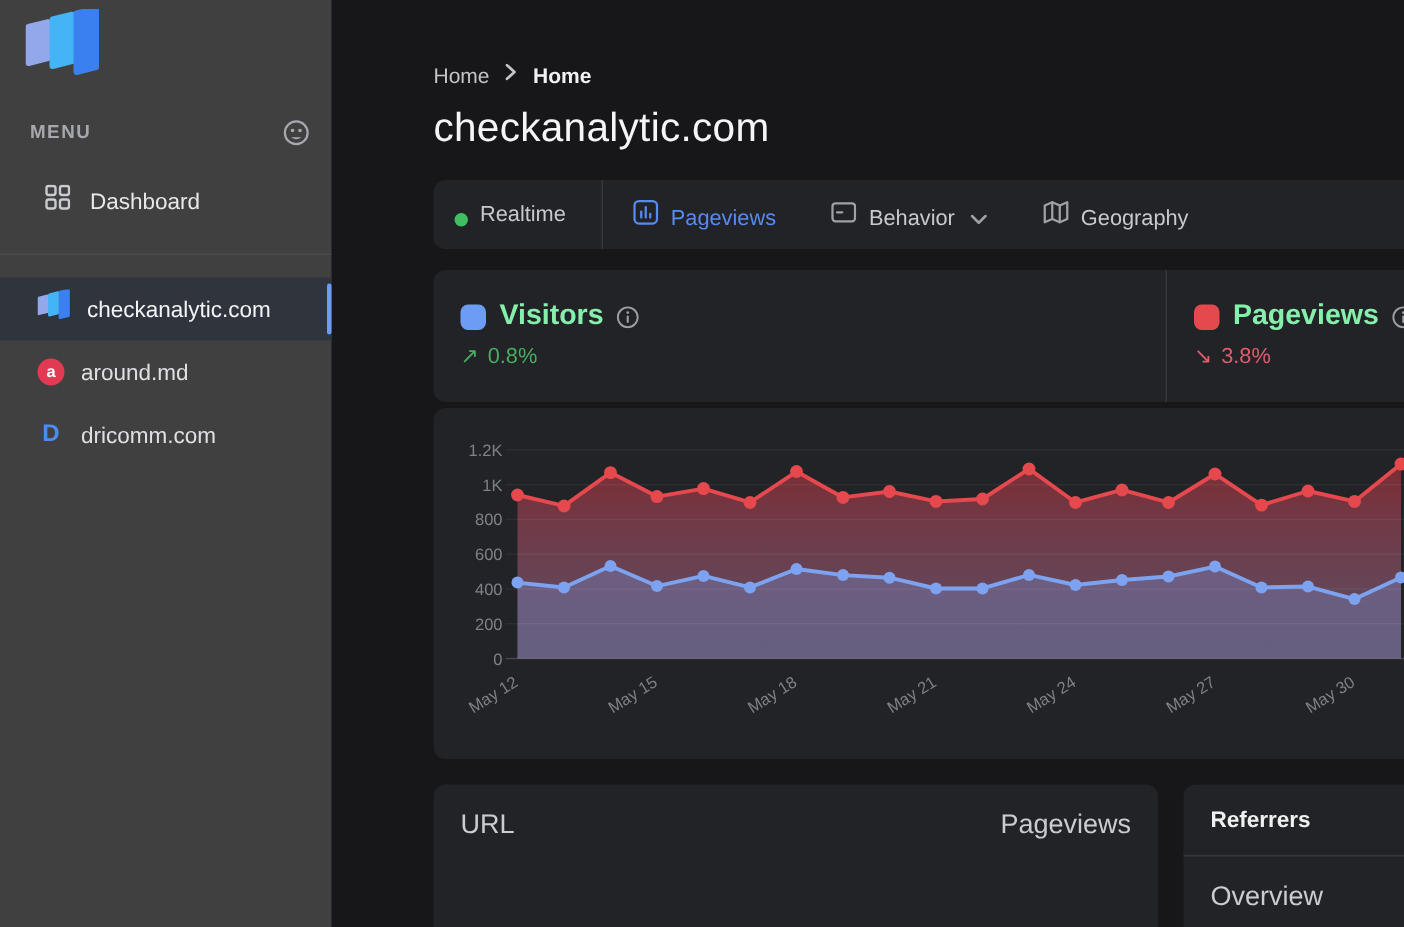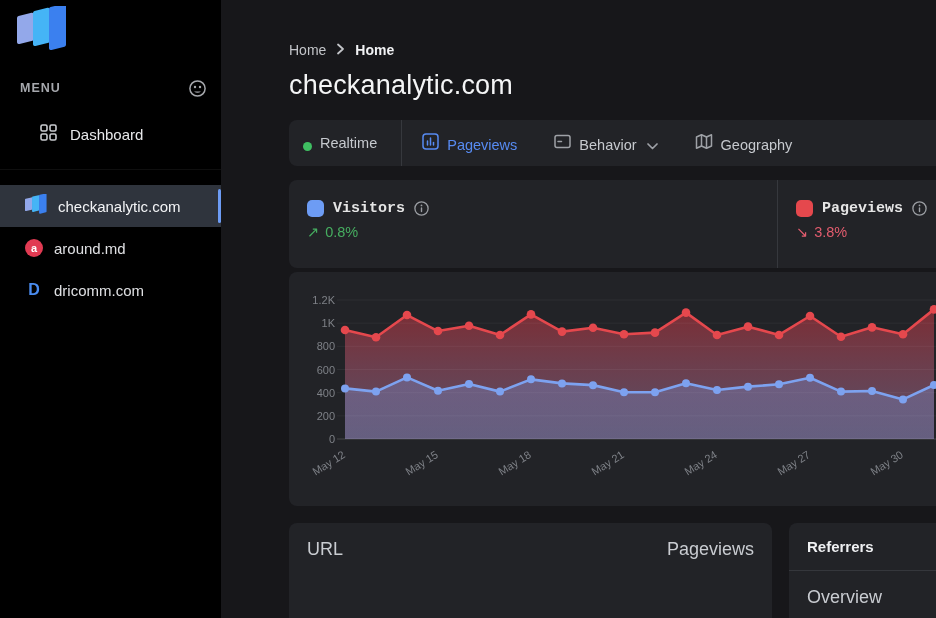--- a/index.html
+++ b/index.html
@@ -1,26 +1,26 @@
 <!DOCTYPE html>
 <html><head>
 <meta charset="utf-8">
 <style>
   * { margin:0; padding:0; box-sizing:border-box; }
   html,body { width:936px; height:618px; overflow:hidden; background:#17171a;
     font-family:"Liberation Sans", sans-serif; color:#eceded; }
 
   
-  .sidebar { position:absolute; left:0; top:0; width:221px; height:618px; background:#000000; }
+  .sidebar { position:absolute; left:0; top:0; width:221px; height:618px; background:#404040; }
   .logo { position:absolute; left:17px; top:6px; }
   .menu-row { position:absolute; left:20px; right:14px; top:78px; height:20px;
     display:flex; align-items:center; justify-content:space-between; }
   .menu-label { font-size:12.5px; font-weight:bold; letter-spacing:1px; color:#a6a8ad; }
   .nav-item { position:absolute; left:0; width:221px; height:40px; display:flex;
-    align-items:center; gap:13px; padding-left:40px; cursor:pointer; }
+    align-items:center; gap:13px; padding-left:30px; cursor:pointer; }
   .nav-item .label { font-size:15px; color:#e7e8ea; }
   .sidebar-divider { position:absolute; left:0; top:169px; width:221px; height:1px;
     background:rgba(255,255,255,0.06); }
   .site-item { position:absolute; left:0; width:221px; height:42px; display:flex;
     align-items:center; gap:11px; padding-left:25px; cursor:pointer; }
   .site-item .label { font-size:15px; color:#dfe0e3; }
   .site-item.active { background:#2f343d; }
   .site-item.active .label { color:#f3f4f6; }
   .active-bar { position:absolute; right:0; top:4px; bottom:4px; width:3px;
     border-radius:2px; background:#6d9cf4; }
@@ -52,21 +52,21 @@
   .live-dot { width:9px; height:9px; border-radius:50%; background:#3fbf62; }
 
   
   .statsrow { position:absolute; left:0; top:180px; width:700px; height:88px; display:flex; }
   .stat-block { position:relative; padding:20px 20px 0 18px; }
   .stat-visitors { width:488px; }
   .stat-pageviews { flex:1; }
   .stat-divider { width:1px; background:#36383d; margin:0; }
   .stat-head { display:flex; align-items:center; gap:9px; }
   .swatch { width:17px; height:17px; border-radius:5px; }
-  .stat-label { font-size:15px; font-weight:bold; color:#e5e5e5;font-family:Liberation Mono, monospace; }
+  .stat-label { font-size:19px; font-weight:bold; color:#86efac; }
   .trend { display:flex; align-items:center; gap:6px; margin-top:7px; font-size:14.5px; }
   .trend.up { color:#46ad60; }
   .trend.down { color:#e25c6e; }
   .big-number { position:absolute; right:22px; top:50%; transform:translateY(-50%);
     font-size:31px; font-weight:bold; color:#ffffff; letter-spacing:-0.5px; }
   .info-icon { display:inline-flex; cursor:pointer; }
 
   
   .chartcard { position:absolute; left:0; top:272px; width:700px; height:234px; }
   .chartcard svg { position:absolute; left:0; top:0; }

